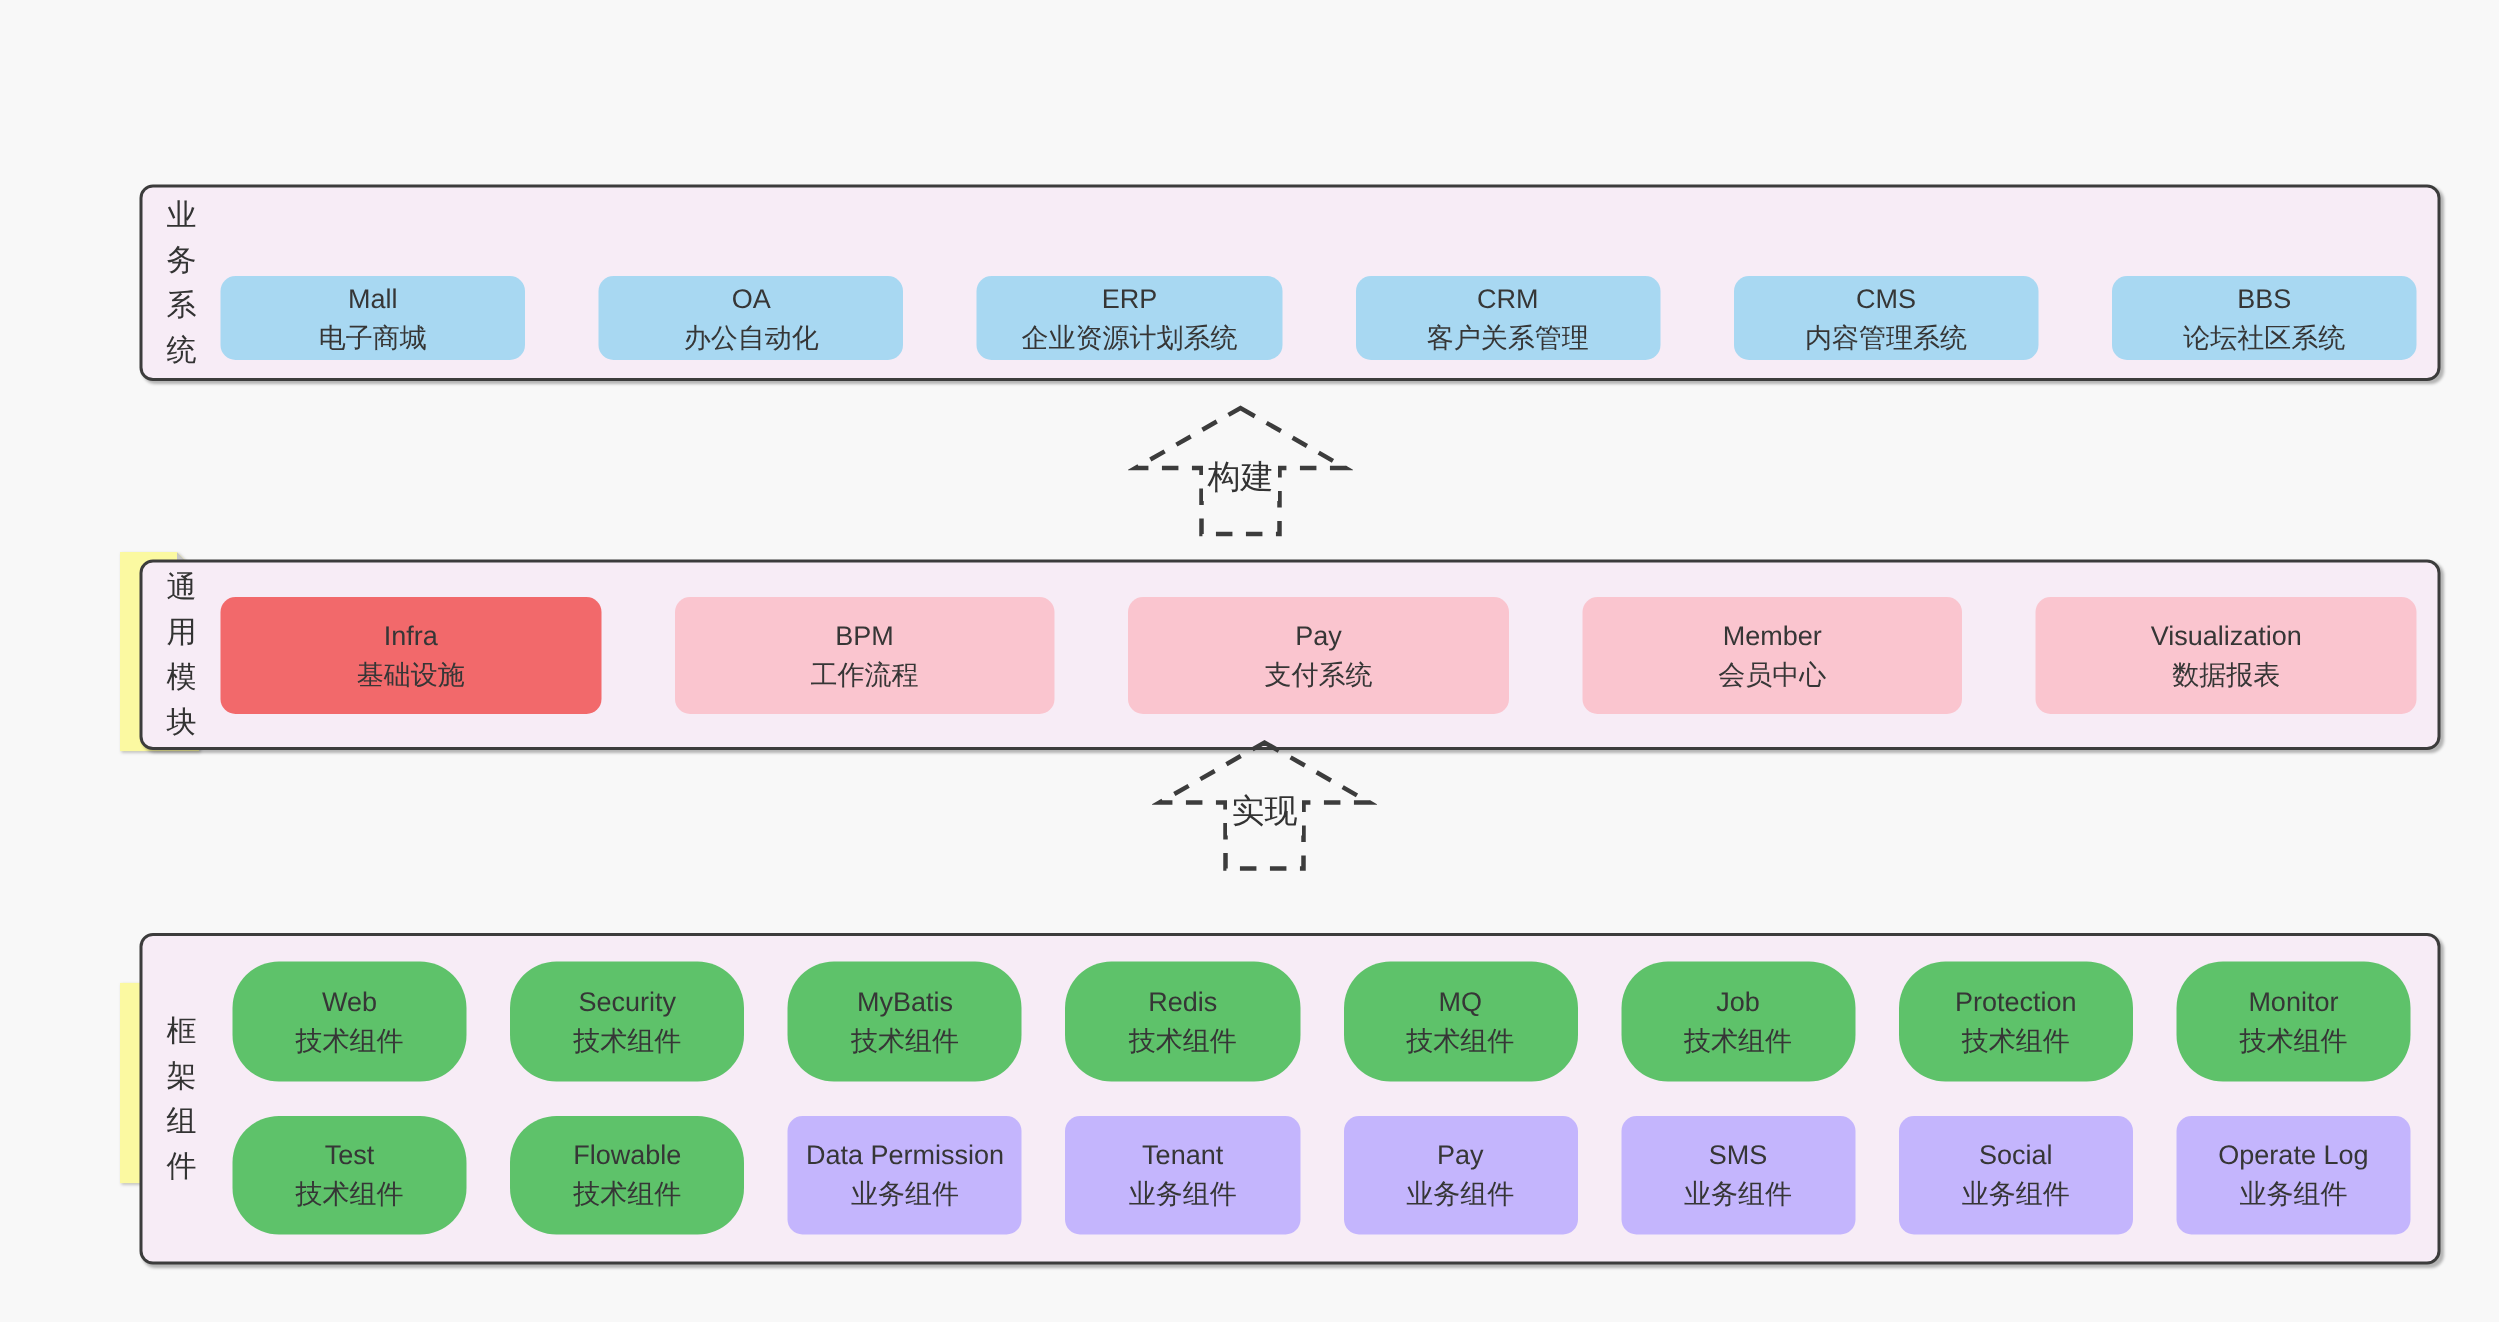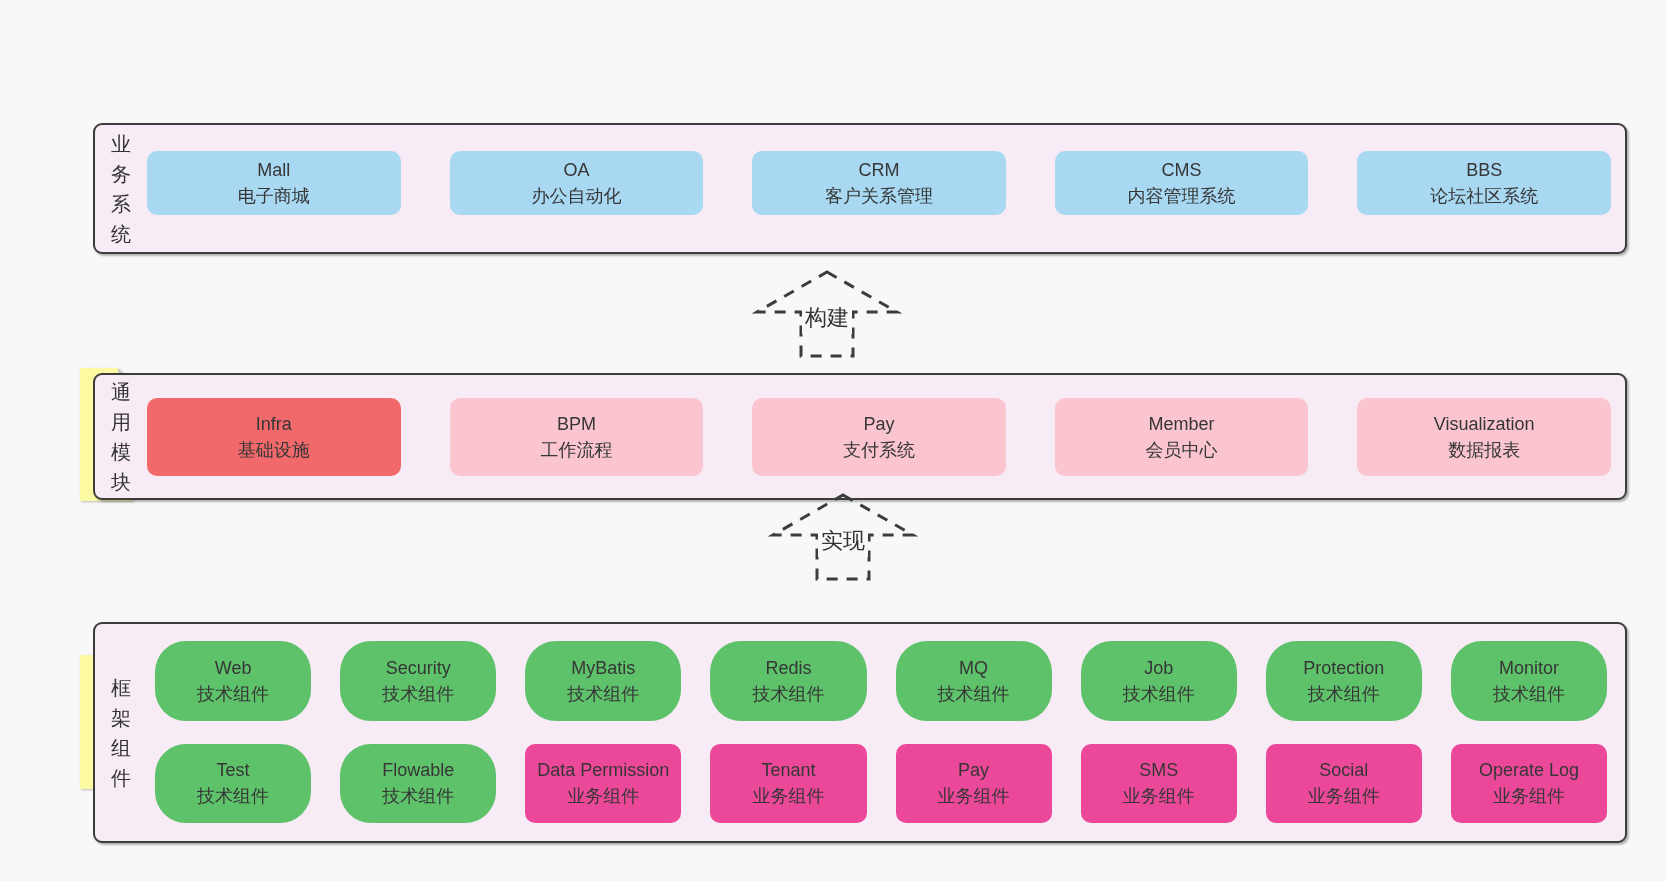--- a/index.html
+++ b/index.html
@@ -17,36 +17,36 @@
     border:2px solid #3c3c3c;border-radius:9px;
     box-shadow:2px 2px 2px rgba(0,0,0,0.28);
     box-sizing:border-box;
   }
   .band-label{
     position:absolute;left:11px;top:50%;transform:translateY(-50%);
     width:30px;font-size:20px;line-height:30px;text-align:center;
     word-break:break-all;color:#333;
   }
   .boxes{position:absolute;left:52px;right:14px;display:flex;gap:49px;}
-  .band-1 .boxes{top:26px;bottom:37px;}
+  .band-1 .boxes{top:26px;bottom:12px;align-items:flex-end;}
   .band-2 .boxes{top:23px;bottom:22px;}
   .rows{position:absolute;left:60px;right:18px;top:17px;bottom:18px;display:flex;flex-direction:column;gap:23px;}
   .row{flex:1;display:flex;gap:29px;}
 
   .box{
     flex:1;border-radius:10px;
     display:flex;flex-direction:column;align-items:center;justify-content:center;
     text-align:center;font-size:18px;line-height:26px;color:#363636;
     padding:2px 6px;box-sizing:border-box;
   }
   .box.blue{background:#a8d8f2;}
   .box.red{background:#f2696b;}
   .box.pink{background:#fac5cf;}
   .box.green{background:#5ec26a;border-radius:31px;}
-  .box.lightgreen{background:#ec4899;}
+  .box.lightgreen{background:#c4b5fd;}
 
   
   .note{
     position:absolute;left:40px;width:53px;background:#fbf9a1;
     clip-path:polygon(0 0, calc(100% - 15px) 0, 100% 15px, 100% 100%, 0 100%);
   }
   .note-wrap{position:absolute;left:40px;width:53px;filter:drop-shadow(1px 1px 1px rgba(0,0,0,0.25));}
   .note-1{top:368px;height:133px;}
   .note-2{top:655px;height:134px;}
   .note .fold{position:absolute;top:0;right:0;width:15px;height:15px;}
@@ -73,20 +73,24 @@
     <div class="boxes">
       <div class="box blue">
         <div>Mall</div>
         <div>电子商城</div>
       </div>
       <div class="box blue">
         <div>OA</div>
         <div>办公自动化</div>
       </div>
       <div class="box blue">
+        <div>ERP</div>
+        <div>企业资源计划系统</div>
+      </div>
+      <div class="box blue">
         <div>CRM</div>
         <div>客户关系管理</div>
       </div>
       <div class="box blue">
         <div>CMS</div>
         <div>内容管理系统</div>
       </div>
       <div class="box blue">
         <div>BBS</div>
         <div>论坛社区系统</div>

